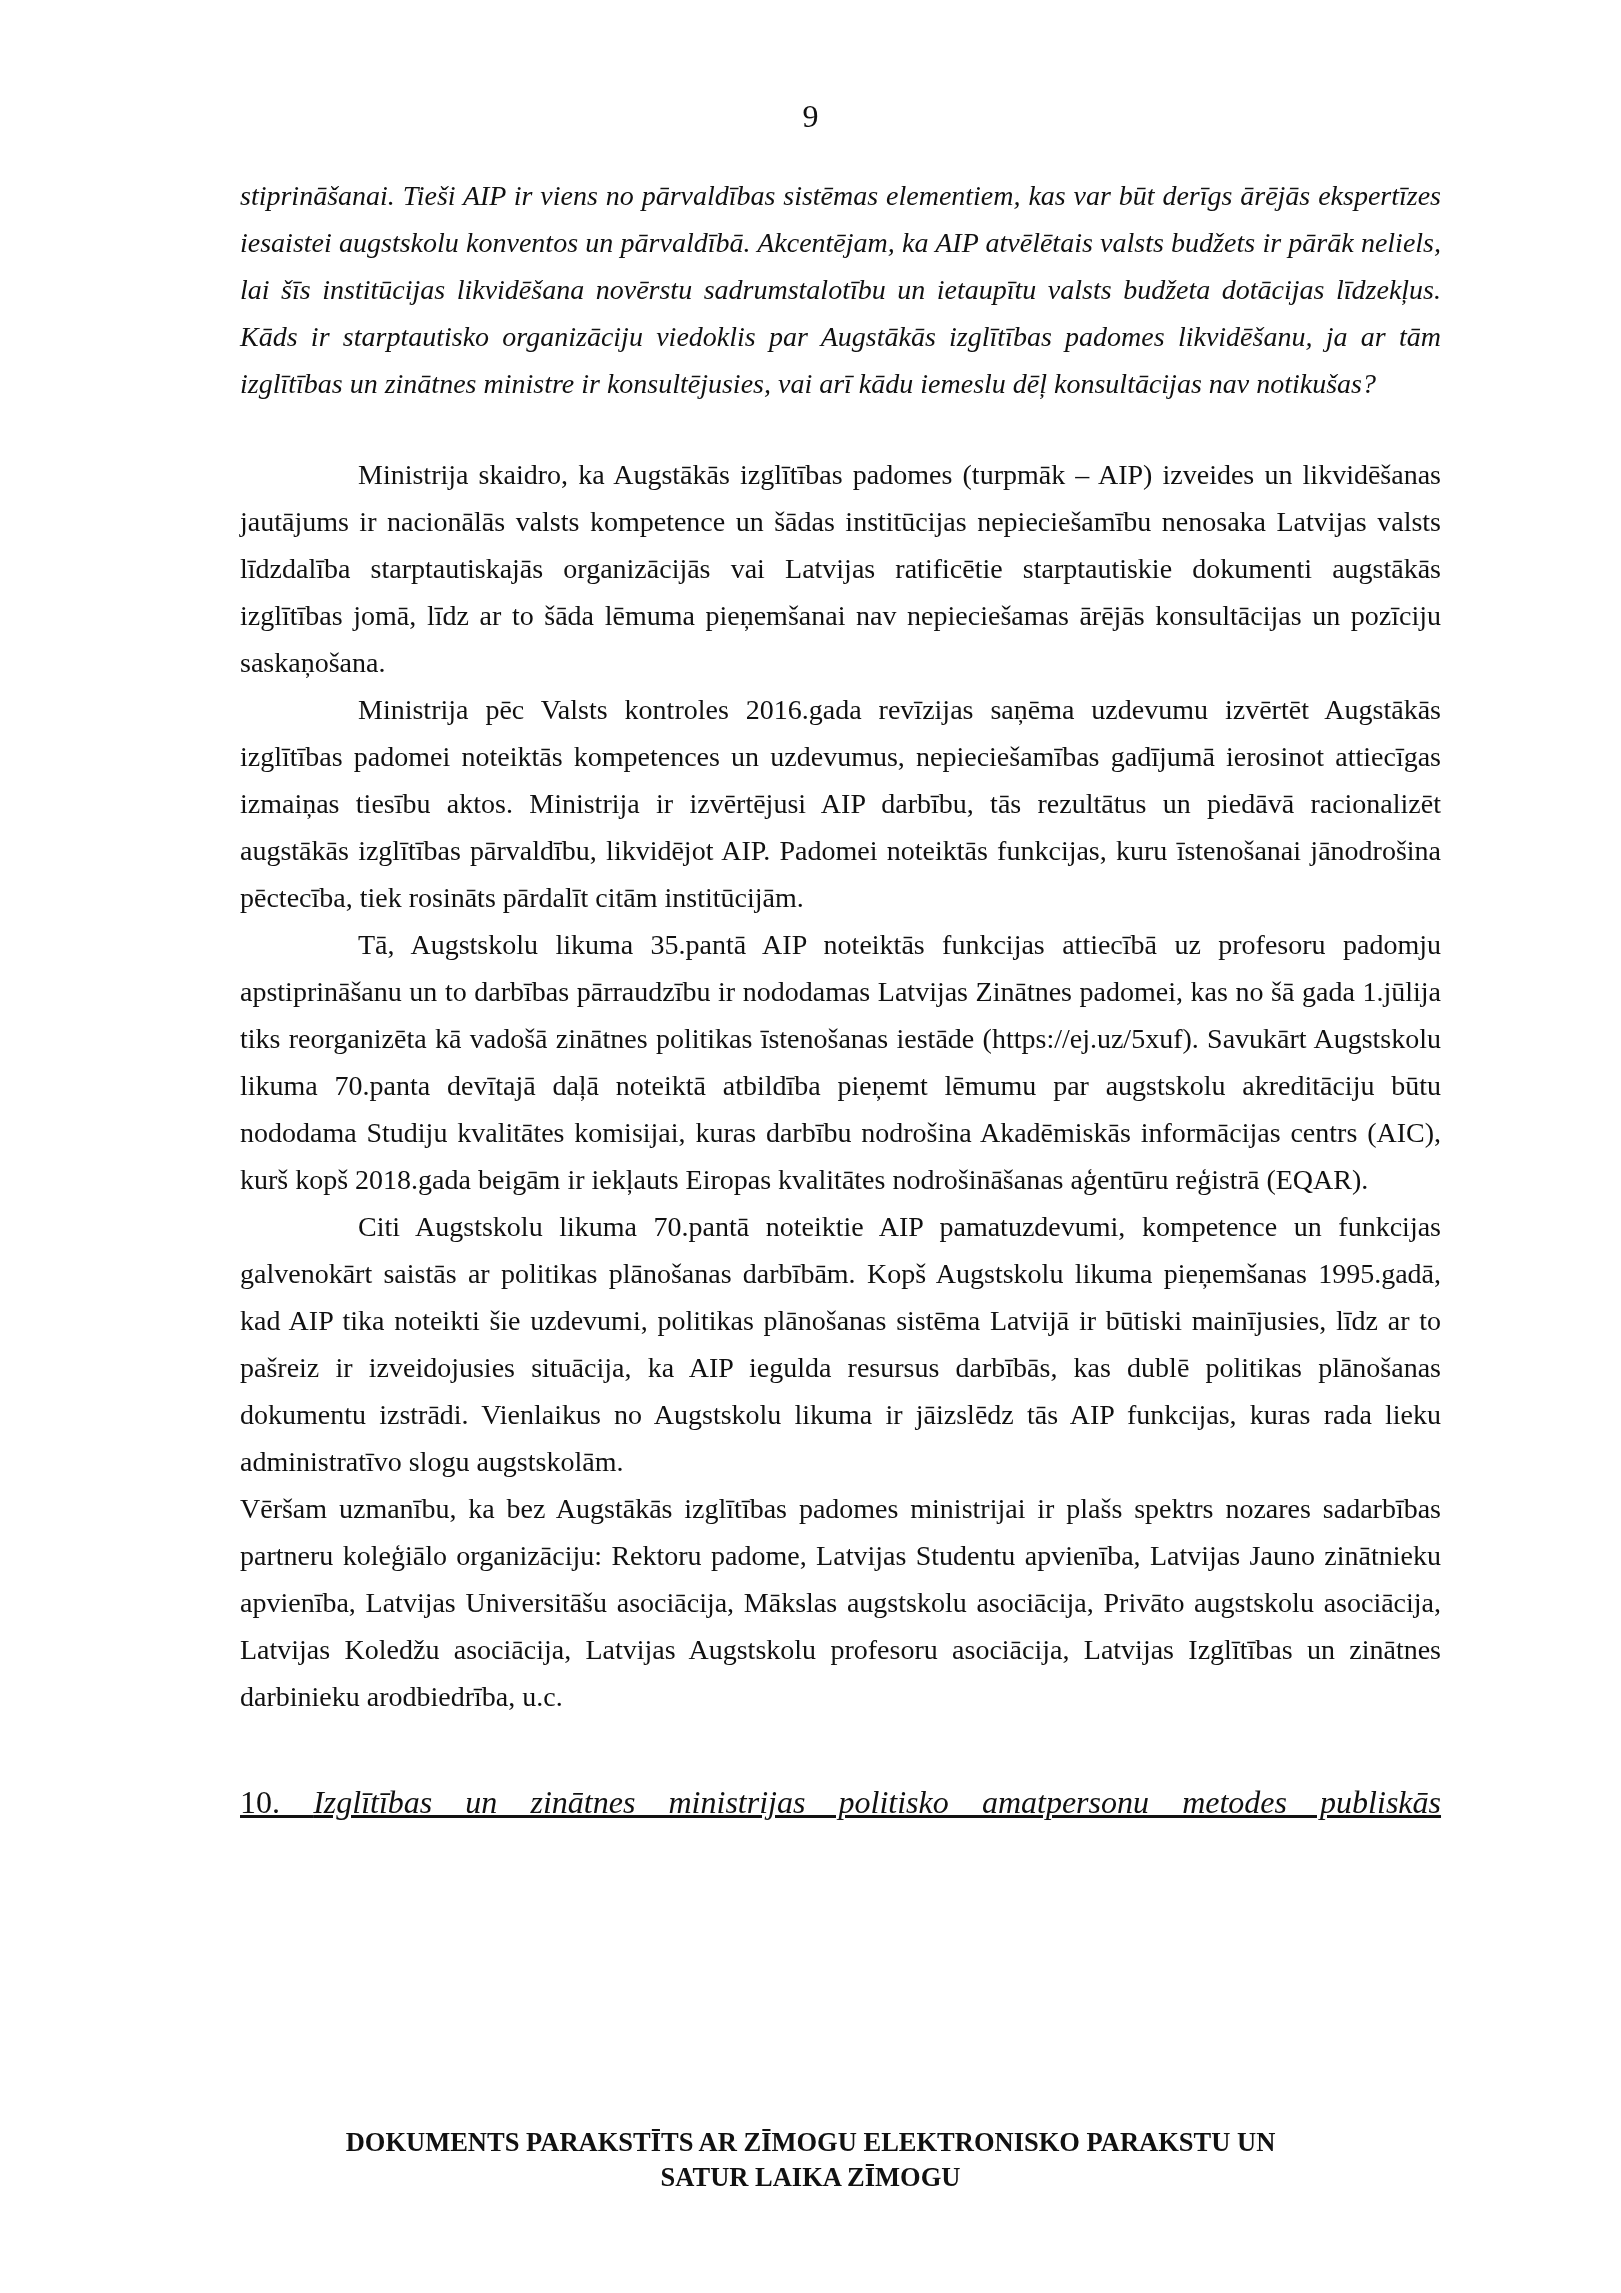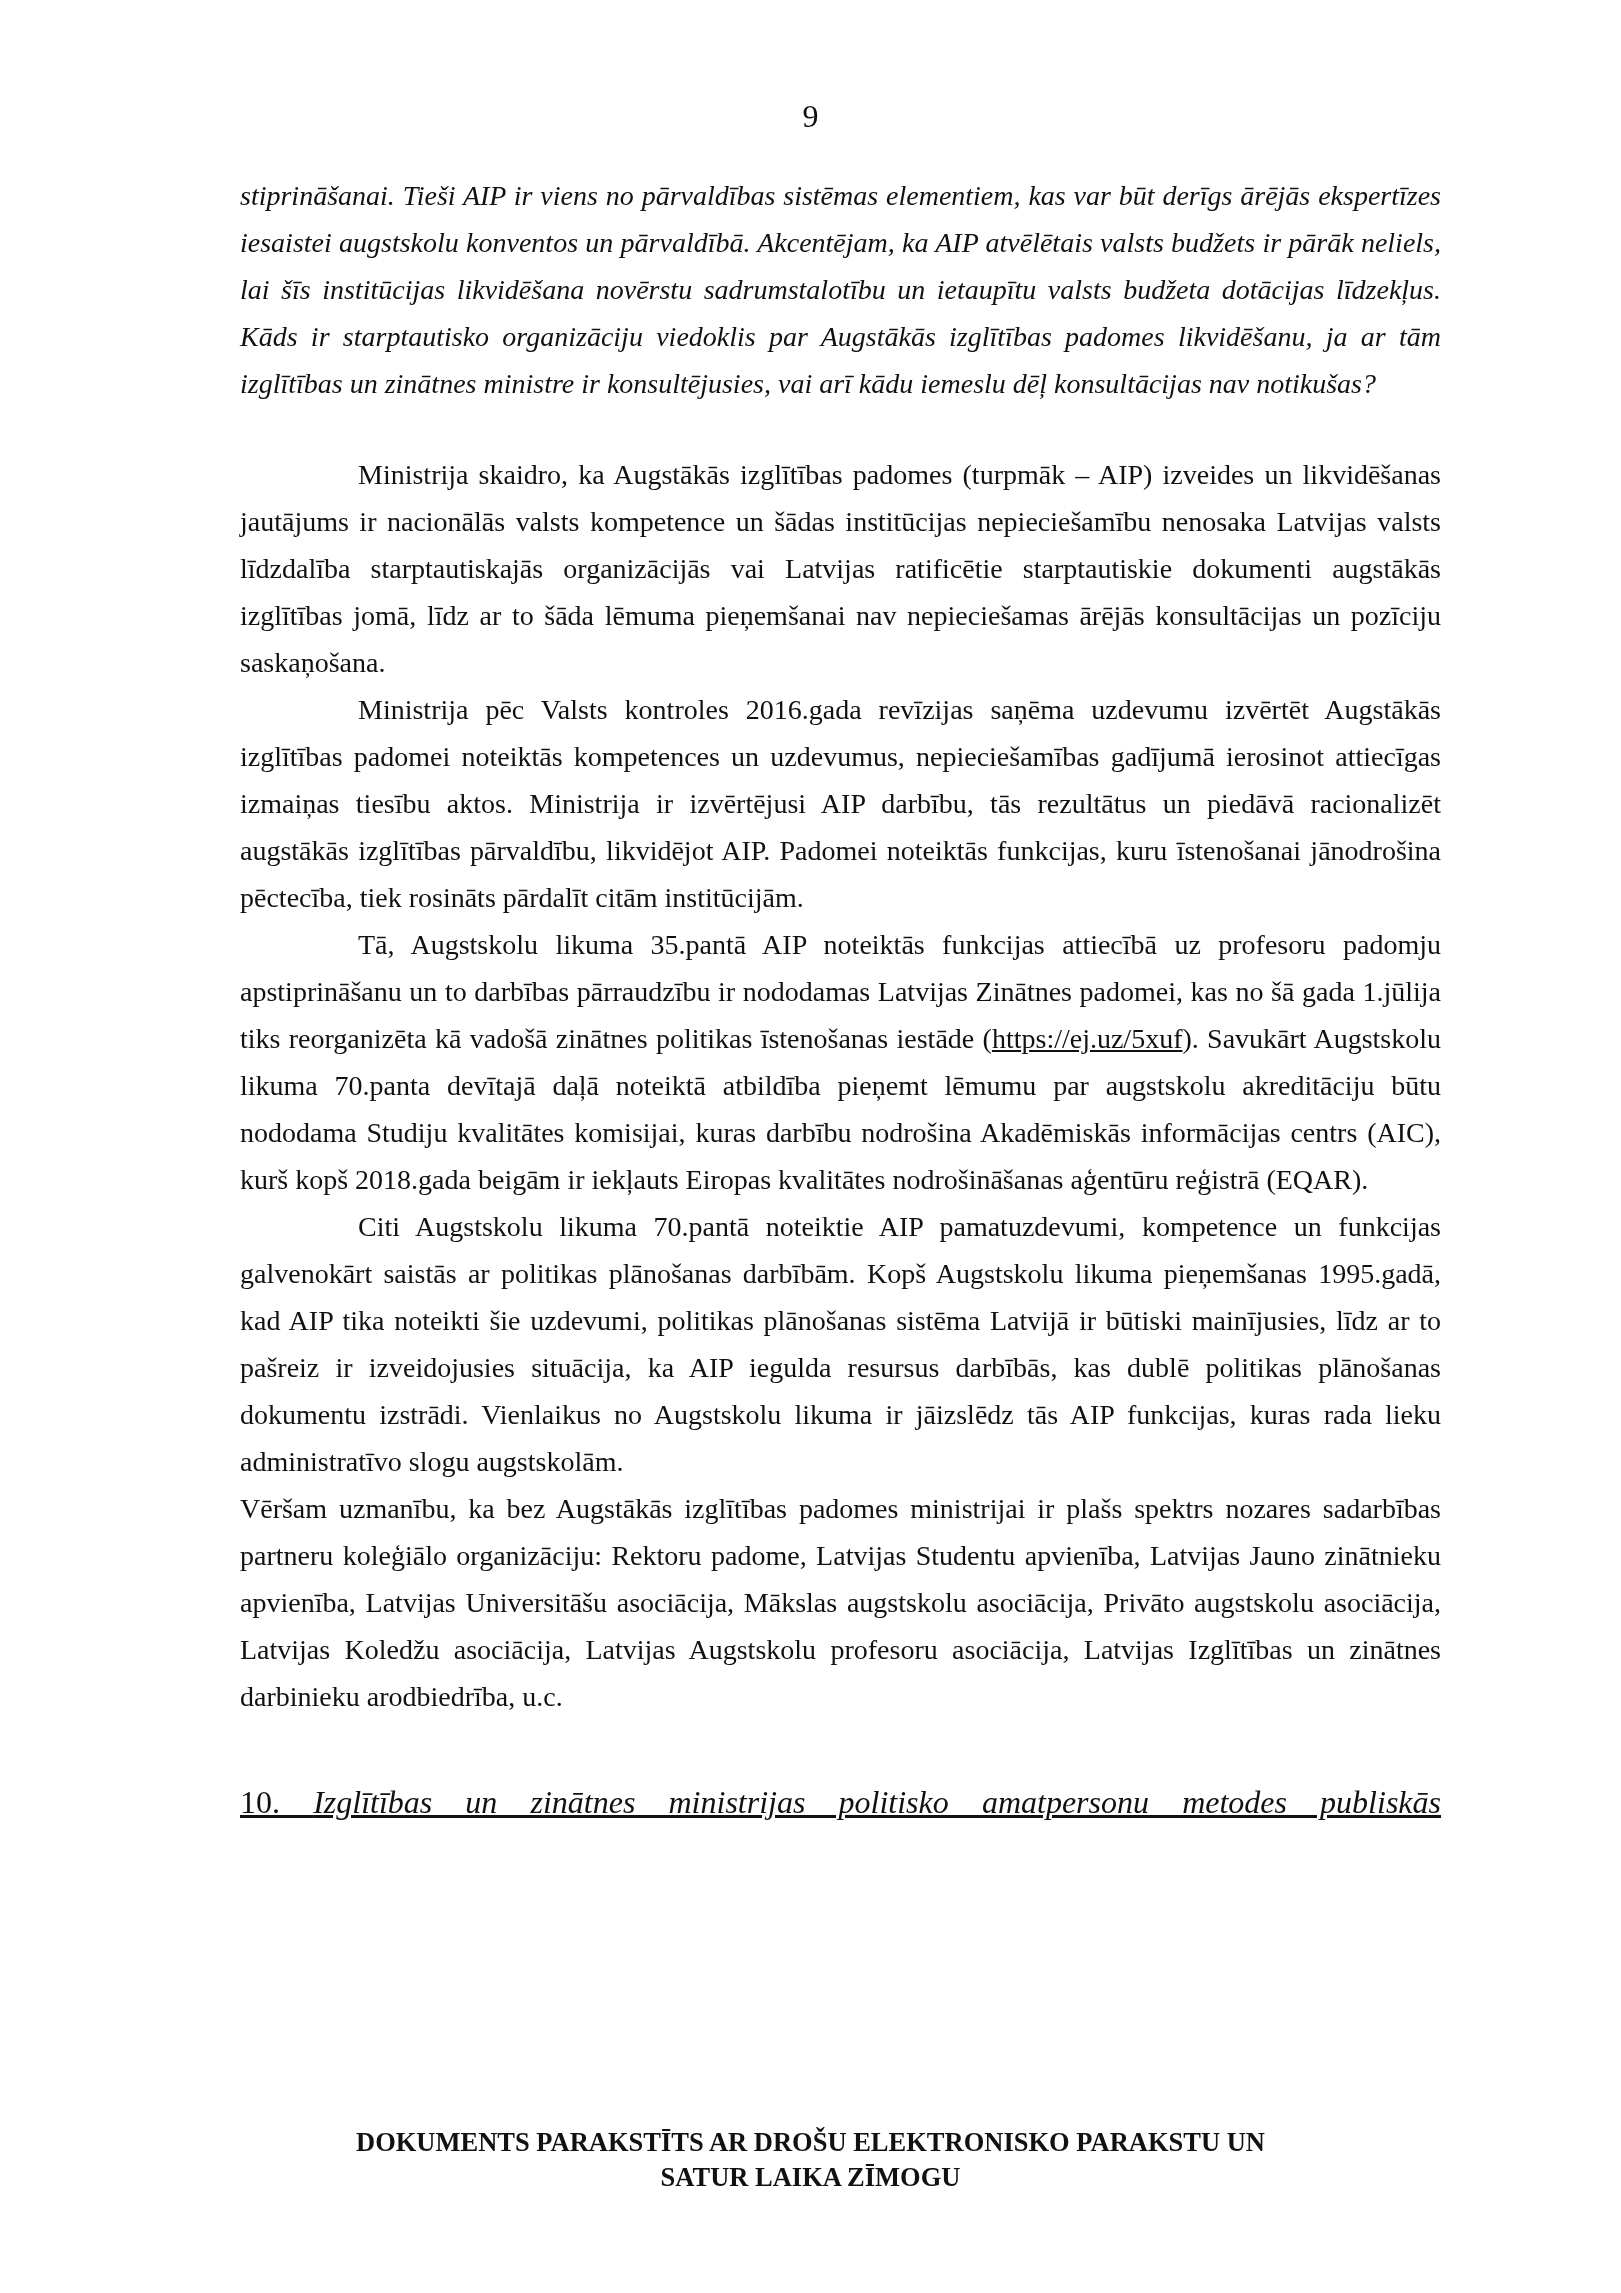--- a/index.html
+++ b/index.html
@@ -5,21 +5,21 @@
   html, body { margin: 0; padding: 0; background: #ffffff; }
   body { width: 1621px; height: 2294px; position: relative; overflow: hidden;
          font-family: "Liberation Serif", "DejaVu Serif", serif; color: #111; }
   .page-number { position: absolute; top: 98px; left: 0; width: 1621px; text-align: center;
                  font-size: 32px; }
   .content { position: absolute; left: 240px; top: 172px; width: 1201px; }
   .p { font-size: 28px; line-height: 47px; text-align: justify; margin: 0; }
   .p.italic { font-style: italic; }
   .p.indent { text-indent: 118px; }
   .p.gap-top { margin-top: 44px; }
-  .link { text-decoration: underline; color: #111; }
+  .link { color: #111; }
   .item10 { margin-top: 59px; font-size: 32px; line-height: 47px; text-align: justify;
             text-align-last: justify; text-decoration: underline; }
   .item10 .num { font-style: normal; }
   .item10 .txt { font-style: italic; }
   .footer { position: absolute; top: 2125px; left: 0; width: 1621px; text-align: center;
             font-weight: bold; font-size: 26.5px; line-height: 35px; }
 </style>
 </head>
 <body>
 
@@ -36,16 +36,16 @@
   <p class="p indent">Citi Augstskolu likuma 70.pantā noteiktie AIP pamatuzdevumi, kompetence un funkcijas galvenokārt saistās ar politikas plānošanas darbībām. Kopš Augstskolu likuma pieņemšanas 1995.gadā, kad AIP tika noteikti šie uzdevumi, politikas plānošanas sistēma Latvijā ir būtiski mainījusies, līdz ar to pašreiz ir izveidojusies situācija, ka AIP iegulda resursus darbībās, kas dublē politikas plānošanas dokumentu izstrādi. Vienlaikus no Augstskolu likuma ir jāizslēdz tās AIP funkcijas, kuras rada lieku administratīvo slogu augstskolām.</p>
   <p class="p">Vēršam uzmanību, ka bez Augstākās izglītības padomes ministrijai ir plašs spektrs nozares sadarbības partneru koleģiālo organizāciju: Rektoru padome, Latvijas Studentu apvienība, Latvijas Jauno zinātnieku apvienība, Latvijas Universitāšu asociācija, Mākslas augstskolu asociācija, Privāto augstskolu asociācija, Latvijas Koledžu asociācija, Latvijas Augstskolu profesoru asociācija, Latvijas Izglītības un zinātnes darbinieku arodbiedrība, u.c.</p>
 
   <div class="item10">
     <span class="num">10.</span>
     <span class="txt">Izglītības un zinātnes ministrijas politisko amatpersonu metodes publiskās</span>
   </div>
 </div>
 
 <div class="footer">
-  <div>DOKUMENTS PARAKSTĪTS AR DROŠU ELEKTRONISKO PARAKSTU UN</div>
+  <div>DOKUMENTS PARAKSTĪTS AR ZĪMOGU ELEKTRONISKO PARAKSTU UN</div>
   <div>SATUR LAIKA ZĪMOGU</div>
 </div>
 
 
 </body></html>

